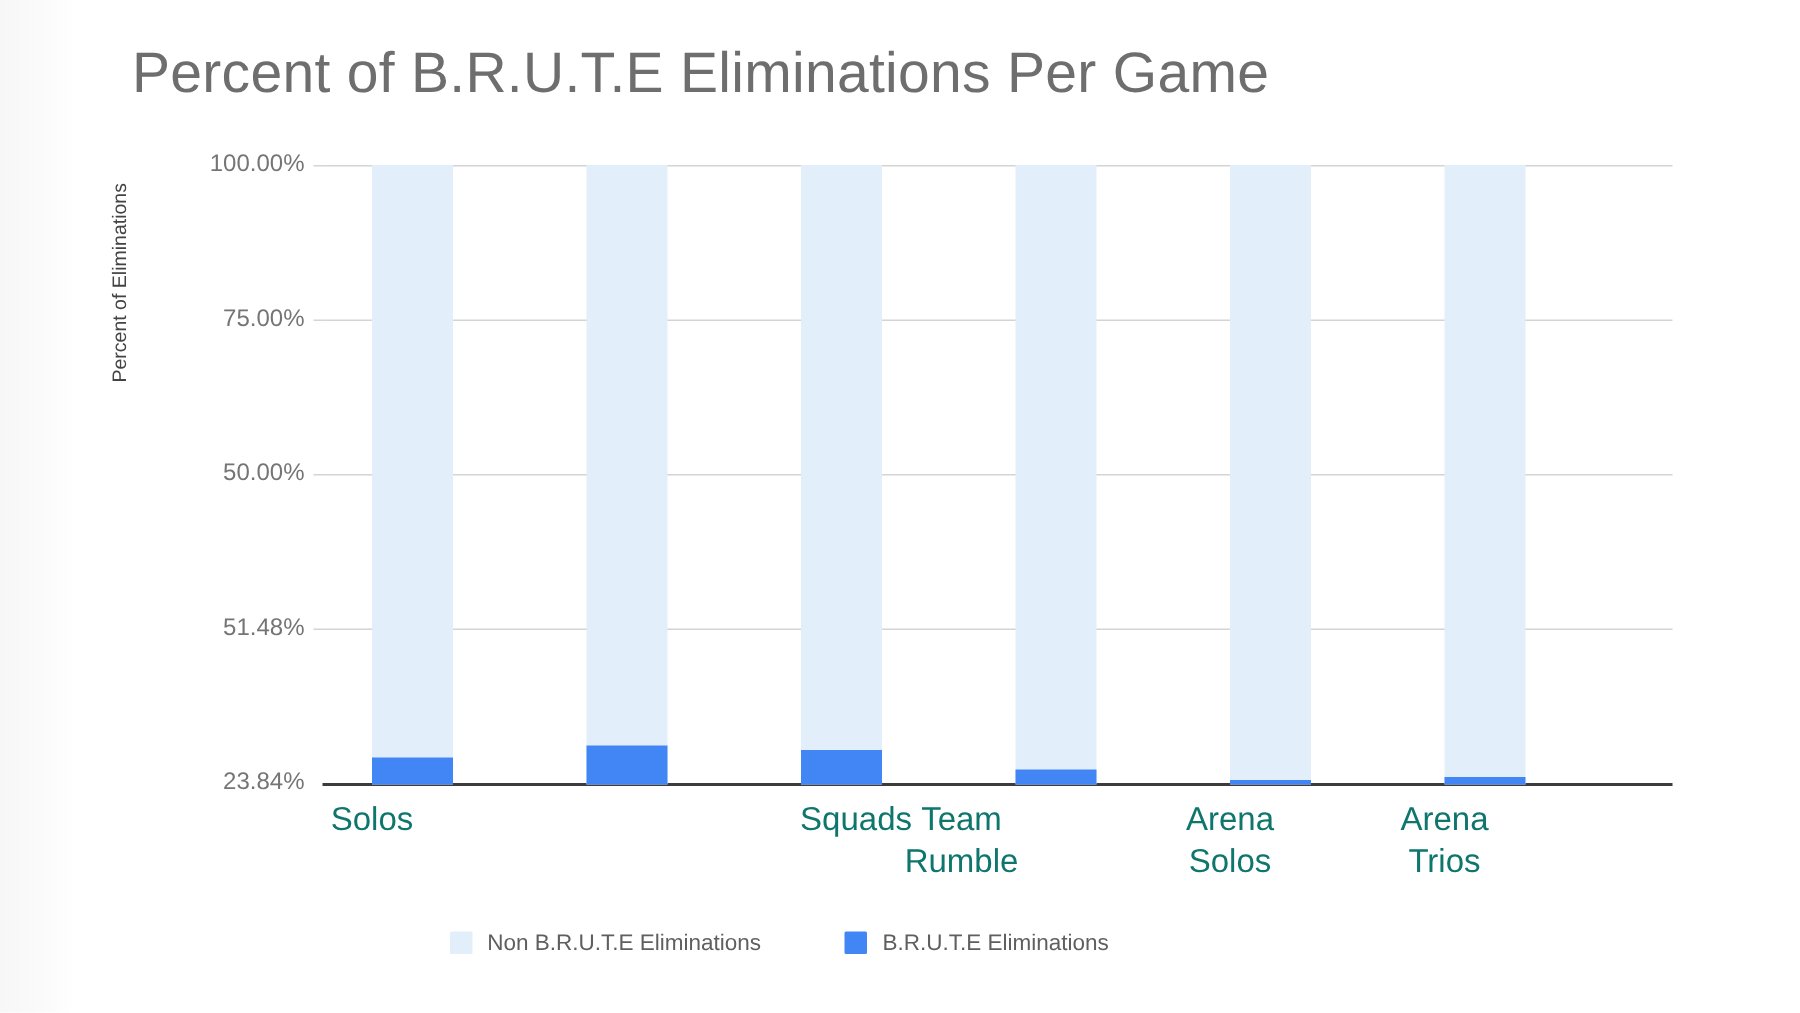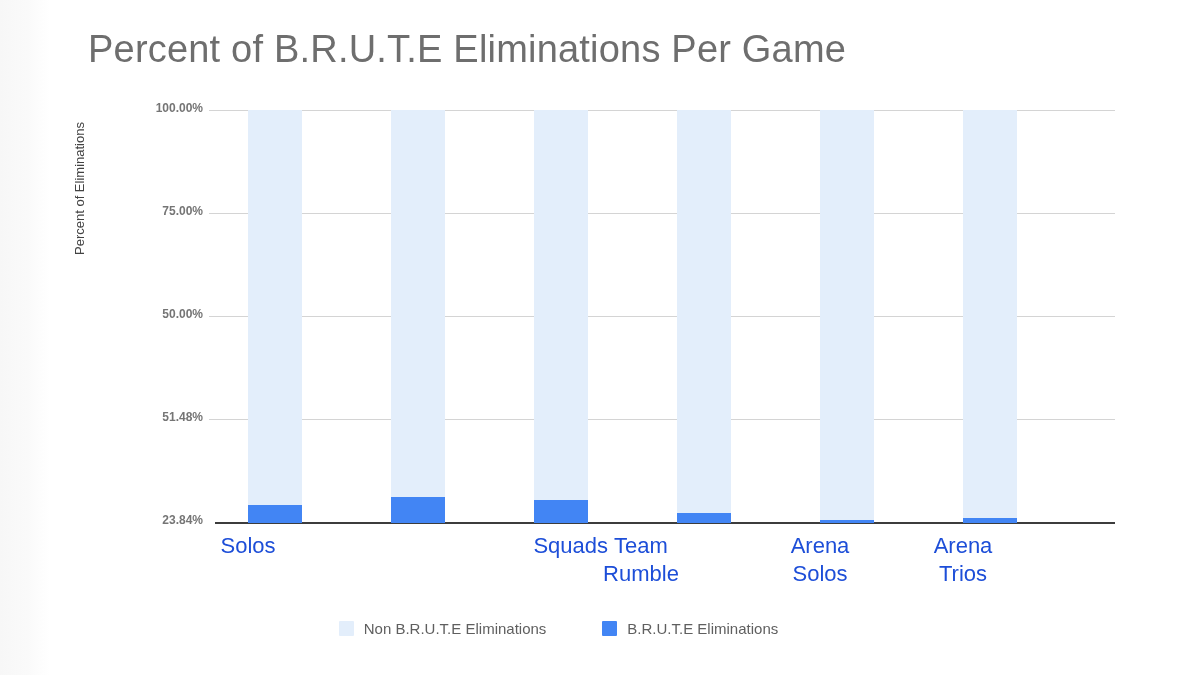--- a/index.html
+++ b/index.html
@@ -75,25 +75,24 @@
     width: 6px;
     height: 1px;
     background: #d4d4d4;
   }
 
   .y-tick-label {
     position: absolute;
     right: 0;
     width: 90px;
     text-align: right;
-    font-size: 12px;
+    font-size: 16px;
     color: #757575;
     transform: translateY(-9px);
     white-space: nowrap;
-    font-weight: bold;
   }
   #y-labels {
     position: absolute;
     left: 113px;
     top: 110px;
     width: 90px;
     height: 413px;
   }
 
   #y-axis-title {
@@ -125,33 +124,32 @@
     background: #4285f4;
   }
 
   .x-tick-label {
     position: absolute;
     top: 532px;
     width: 120px;
     text-align: center;
     font-size: 22px;
     line-height: 28px;
-    color: #1d4ed8;
+    color: #0f766e;
   }
 
   #legend {
     position: absolute;
     left: 0;
     top: 620px;
     width: 1039px;
     display: flex;
     justify-content: center;
     align-items: flex-start;
     gap: 56px;
-    padding-left: 39px;
   }
   .legend-item {
     display: flex;
     align-items: center;
     gap: 10px;
   }
   .legend-swatch {
     width: 15px;
     height: 15px;
     border-radius: 1px;

